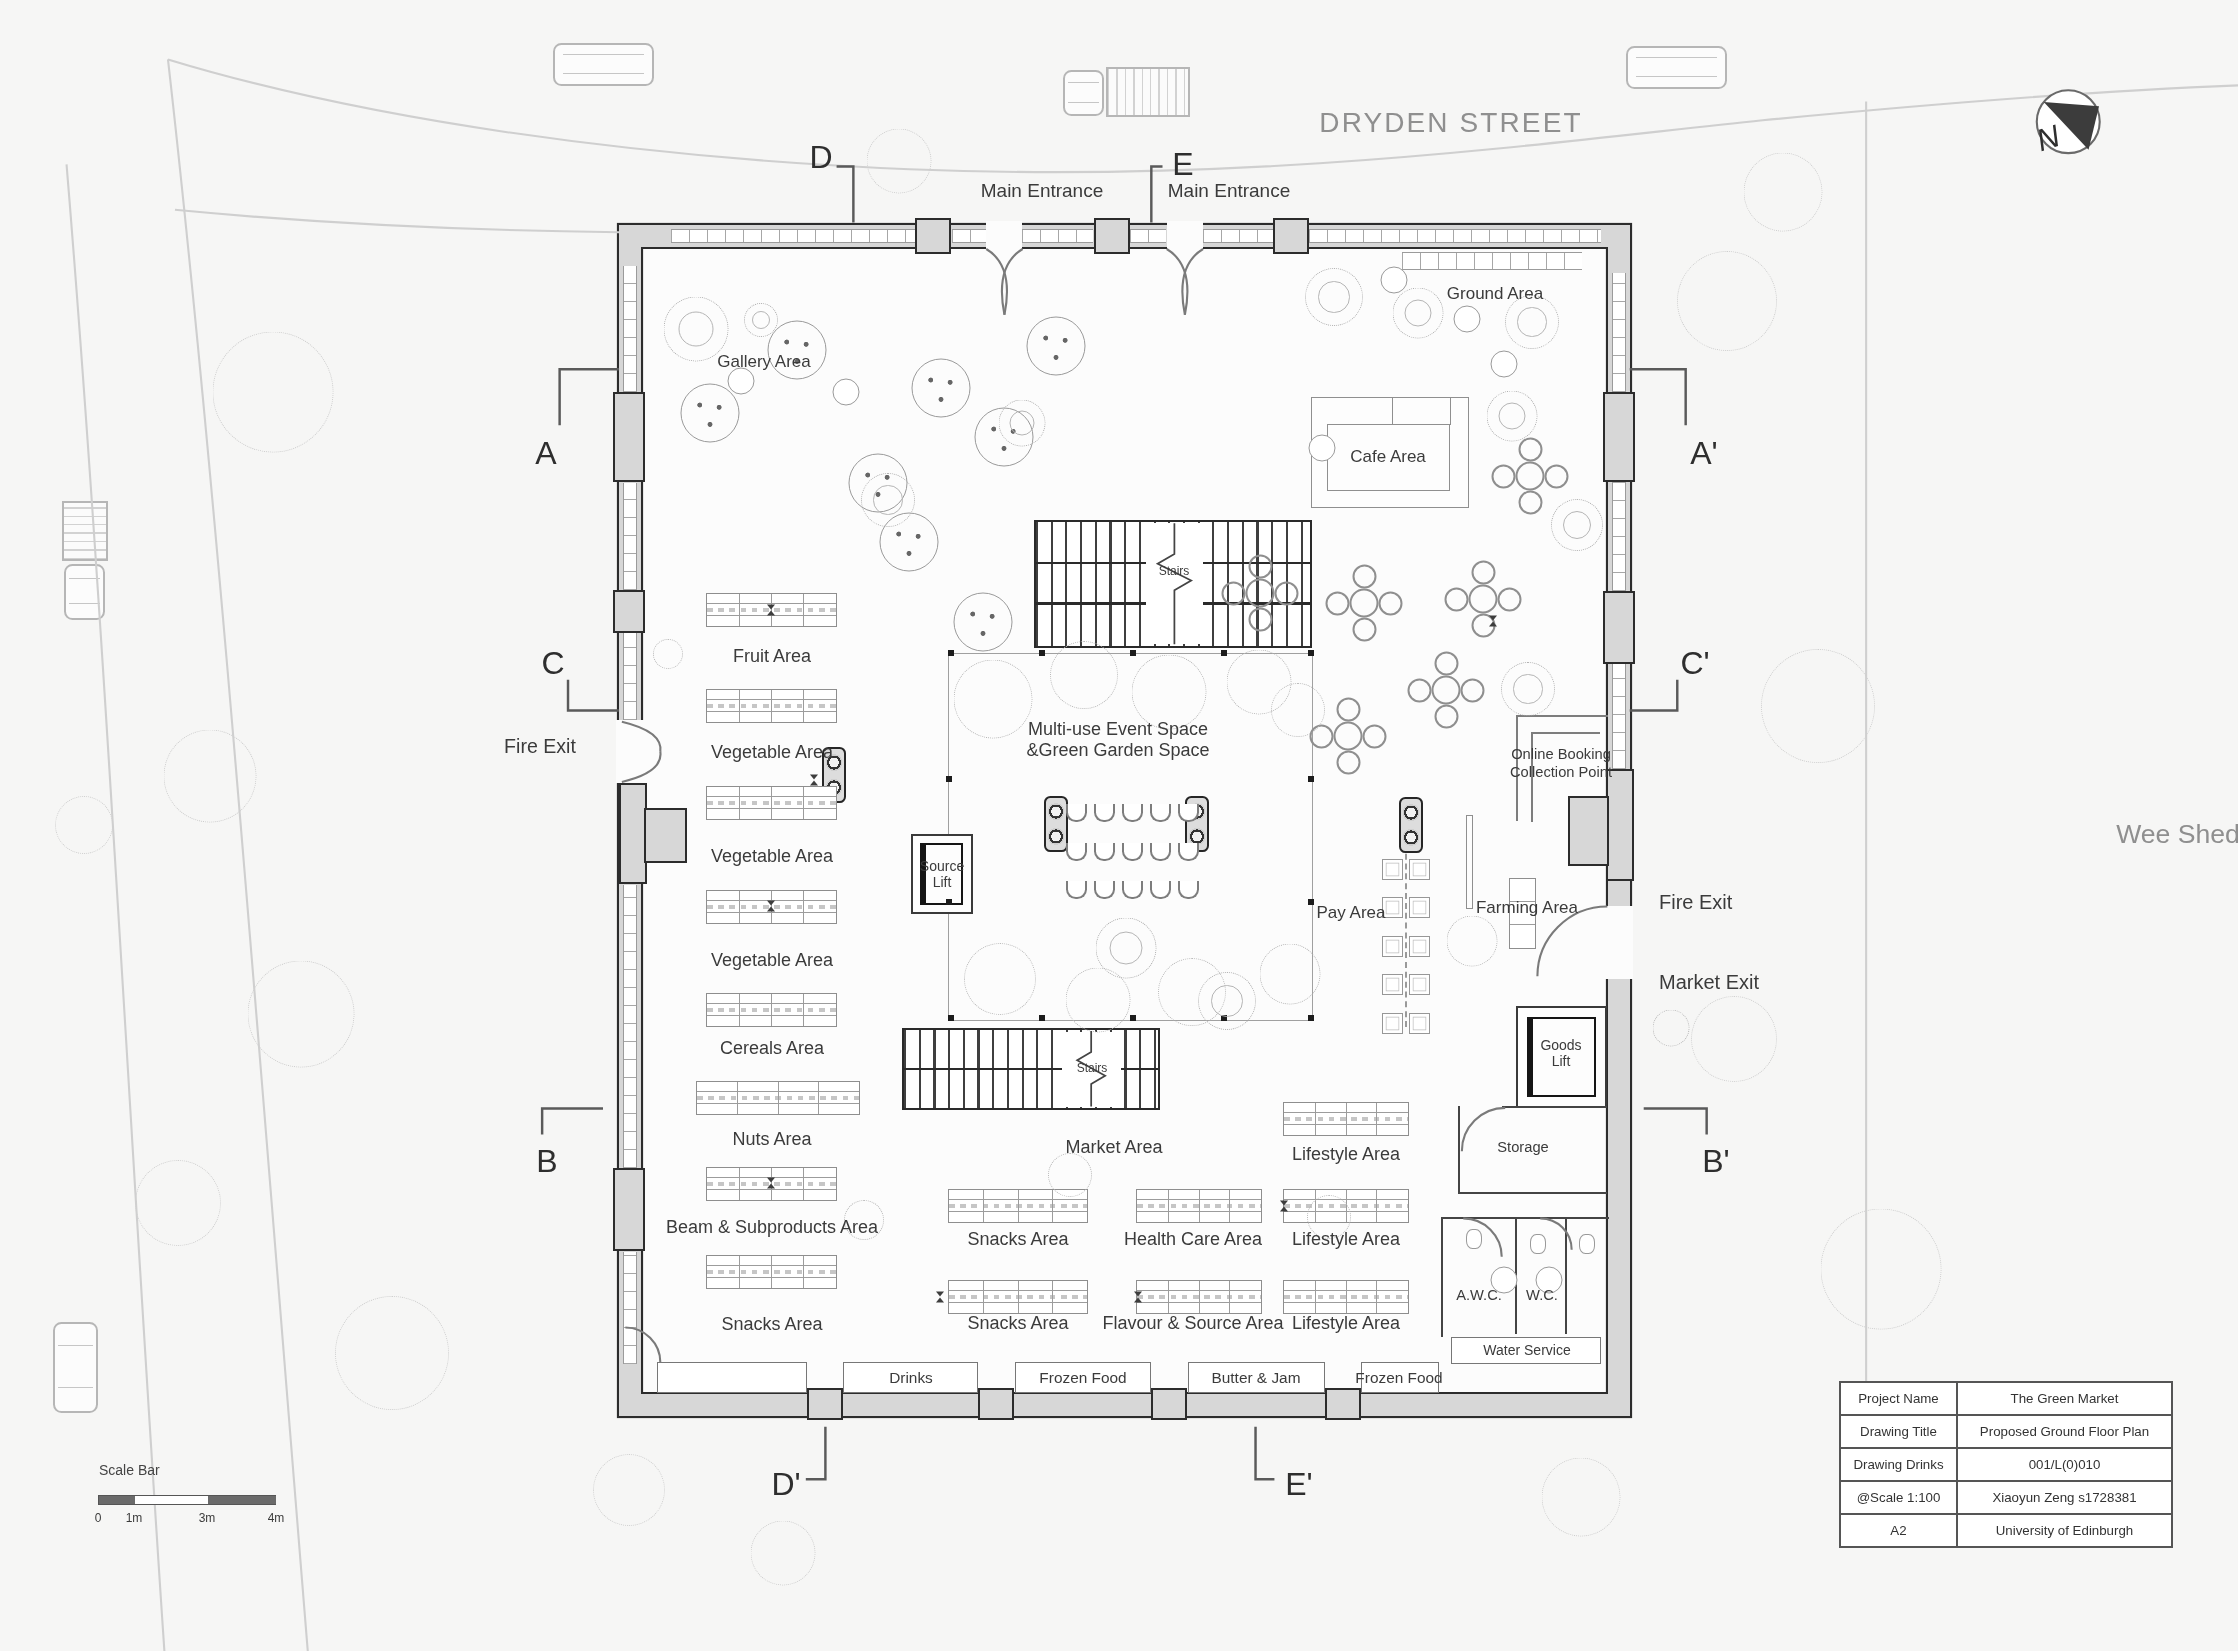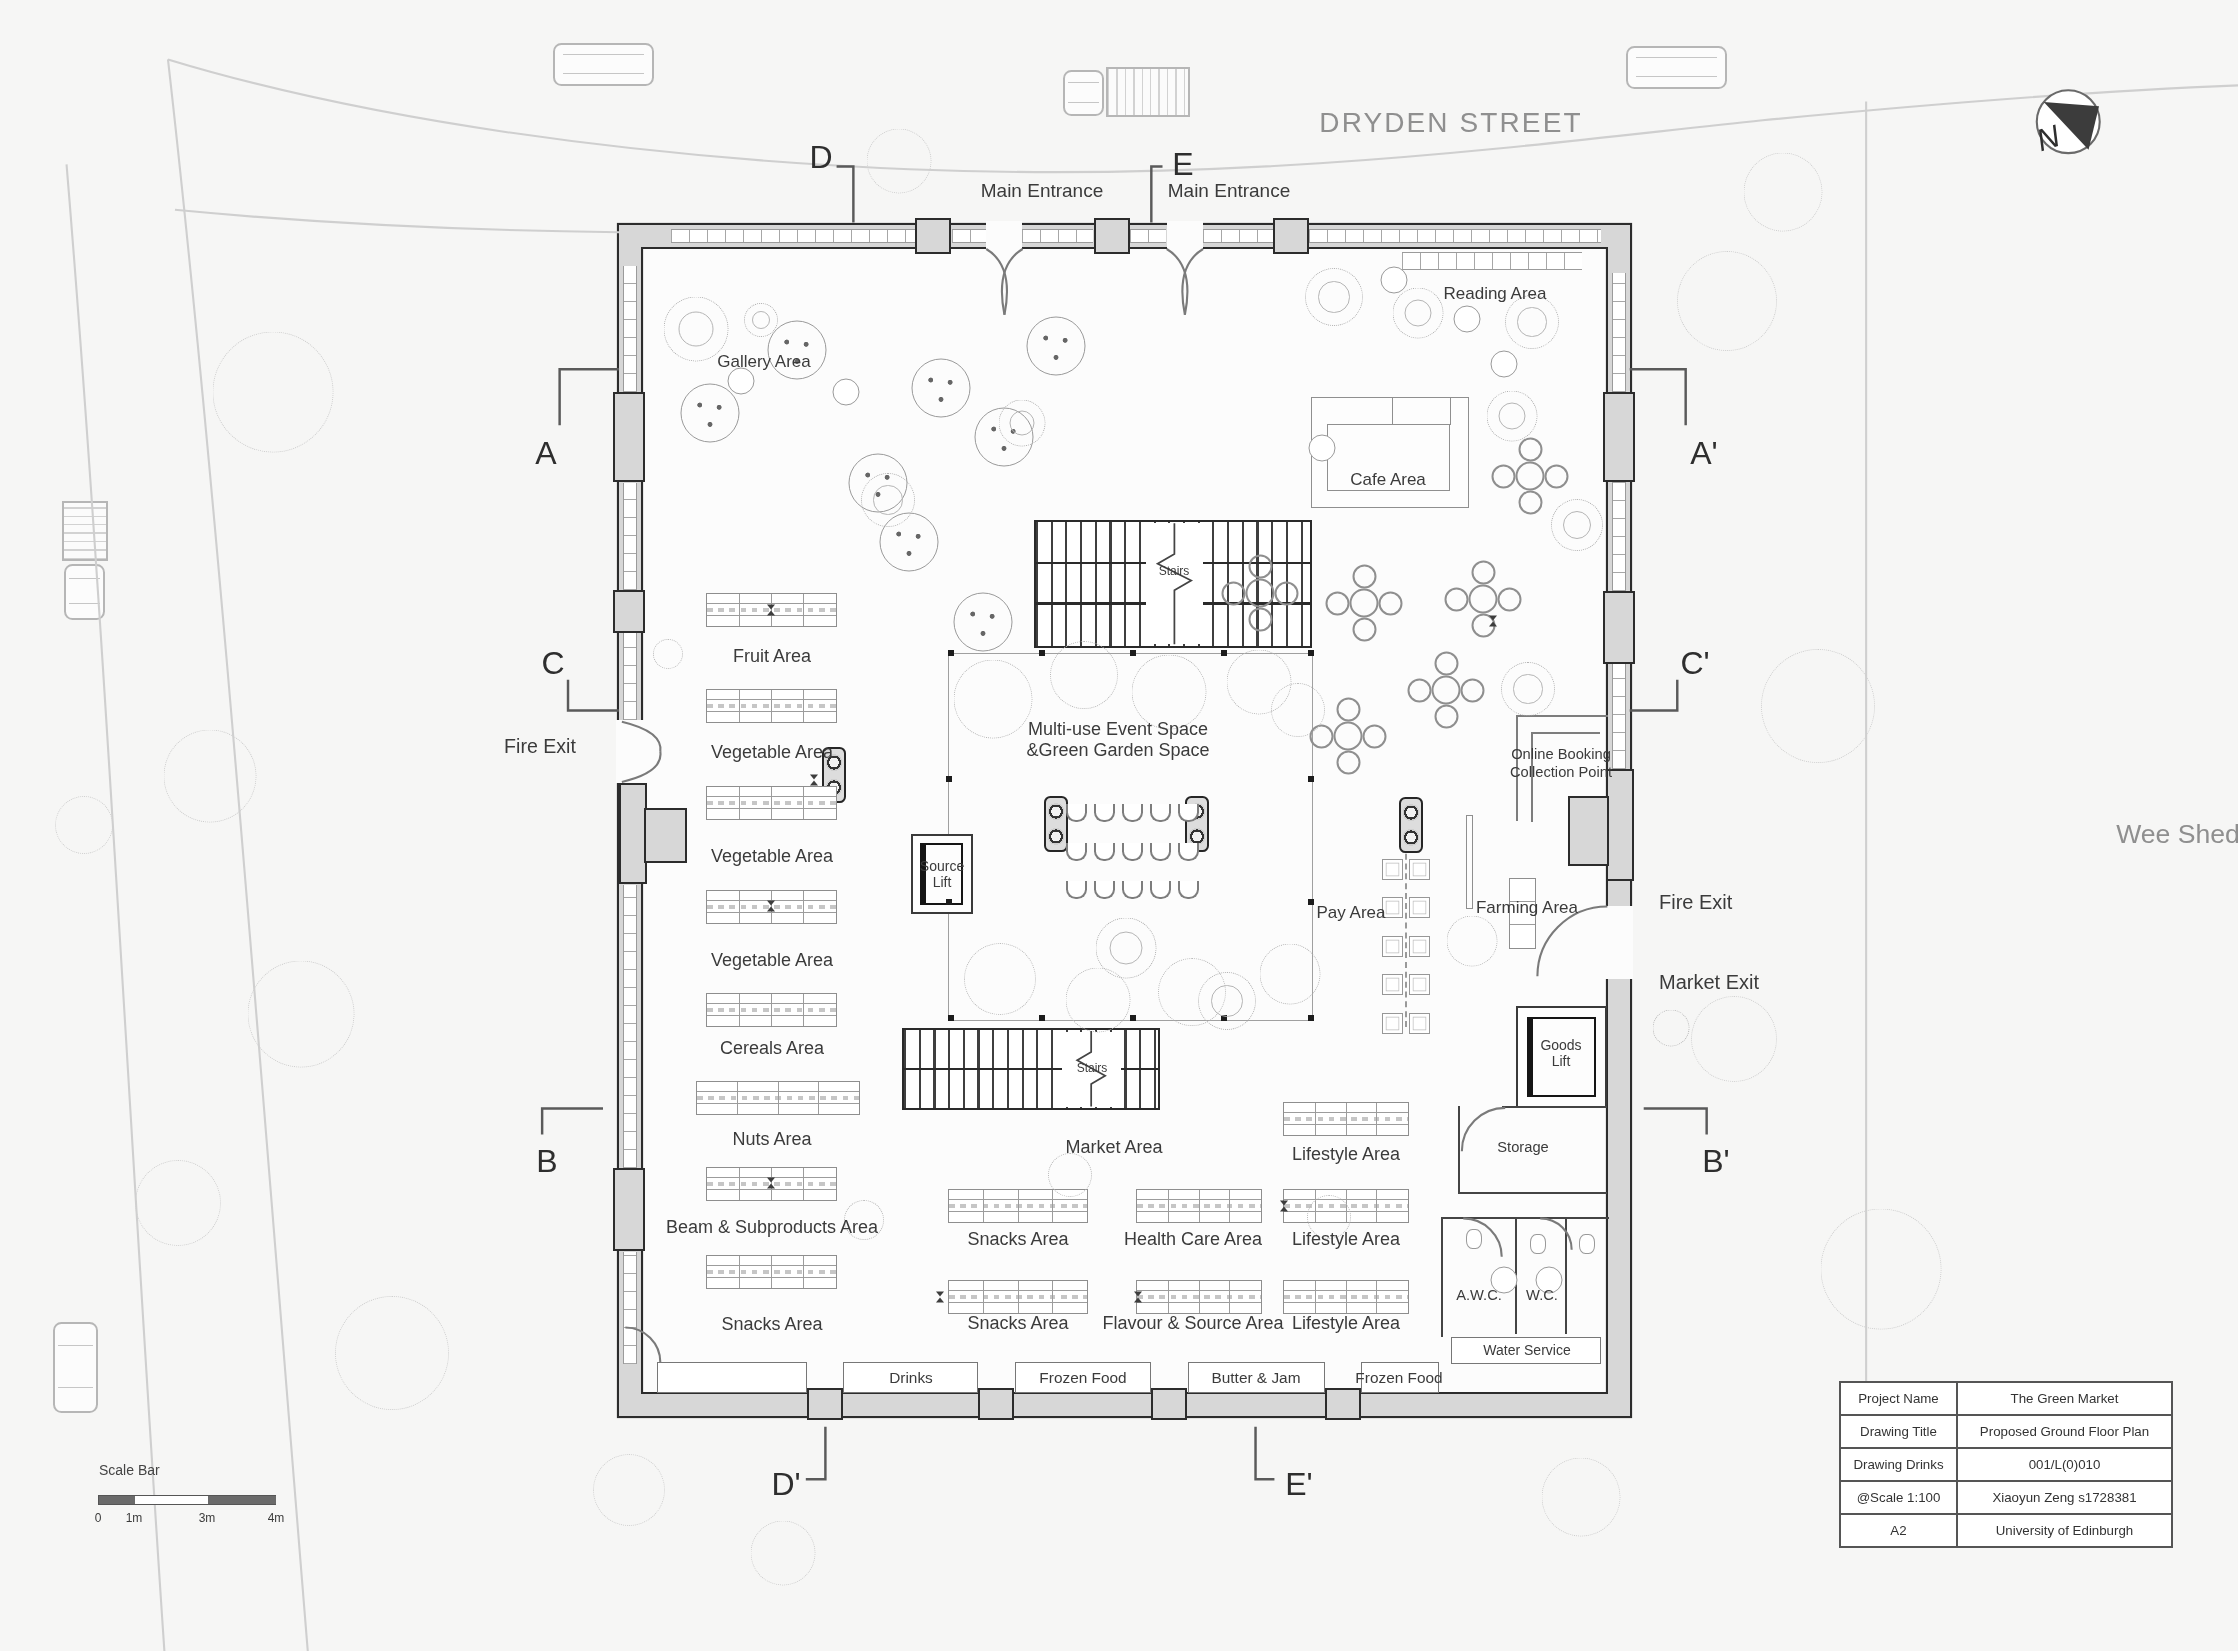--- a/index.html
+++ b/index.html
@@ -421,22 +421,22 @@
     <div class="lbl sec" style="left:786px;top:1484px">D'</div>
     <div class="lbl sec" style="left:1299px;top:1484px">E'</div>
 
     <div class="lbl s27" style="left:1042px;top:191px">Main Entrance</div>
     <div class="lbl s27" style="left:1229px;top:191px">Main Entrance</div>
     <div class="lbl s28" style="left:540px;top:746px">Fire Exit</div>
     <div class="lbl la s29" style="left:1659px;top:902px">Fire Exit</div>
     <div class="lbl la s29" style="left:1659px;top:982px">Market Exit</div>
 
     <div class="lbl s24" style="left:764px;top:362px">Gallery Area</div>
-    <div class="lbl s24" style="left:1495px;top:294px">Reading Area</div>
-    <div class="lbl s24" style="left:1388px;top:480px">Cafe Area</div>
+    <div class="lbl s24" style="left:1495px;top:294px">Ground Area</div>
+    <div class="lbl s24" style="left:1388px;top:457px">Cafe Area</div>
     <div class="lbl s25" style="left:1174px;top:572px">Stairs</div>
     <div class="lbl s25" style="left:1092px;top:1069px">Stairs</div>
     <div class="lbl s26" style="left:1118px;top:729px">Multi-use Event Space</div>
     <div class="lbl s26" style="left:1118px;top:750px">&amp;Green Garden Space</div>
     <div class="lbl s21" style="left:1561px;top:754px">Online Booking</div>
     <div class="lbl s21" style="left:1561px;top:772px">Collection Point</div>
     <div class="lbl s24" style="left:1351px;top:913px">Pay Area</div>
     <div class="lbl s24" style="left:1527px;top:908px">Farming Area</div>
     <div class="lbl s26" style="left:1114px;top:1147px">Market Area</div>
     <div class="lbl s20" style="left:942px;top:866px">Source</div>

